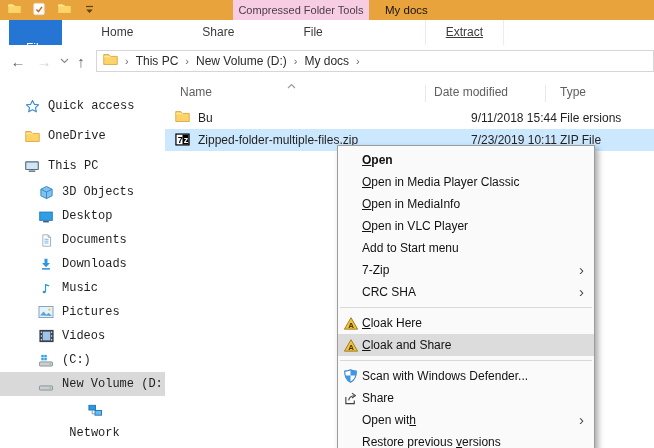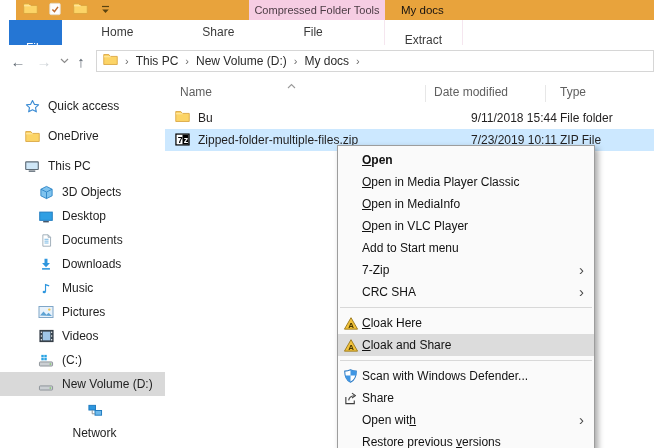--- a/index.html
+++ b/index.html
@@ -1,49 +1,49 @@
 <!DOCTYPE html>
 <html style="--c-titlebar: #E8A33C; --c-ctxtab: #F6CDE3; --c-filetab: #2576D4; --c-rowselect: #CCE8FF; --c-sideselect: #D9D9D9; --c-menuhl: #DCDCDC;"><head>
 <meta charset="utf-8">
 <style>
   html,body{margin:0;padding:0;background:#fff;}
   .app{position:relative;width:654px;height:448px;overflow:hidden;
        font-family:"Liberation Sans",sans-serif;font-size:12px;color:#1f1f1f;background:#fff;}
 
   
-  .titlebar{position:absolute;top:0;left:16px;right:0;height:36px;background:var(--c-titlebar,#E8A33C);}
+  .titlebar{position:absolute;top:0;left:0;right:0;height:36px;background:var(--c-titlebar,#E8A33C);}
   .qat{position:absolute;top:2px;left:6px;display:flex;align-items:center;gap:9px;height:16px;}
   .qat .qbtn{display:inline-flex;align-items:center;justify-content:center;width:16px;height:16px;}
   .ctx-tab{position:absolute;left:233px;top:0;width:136px;height:20px;line-height:20px;text-align:center;
            background:var(--c-ctxtab,#F6CDE3);font-size:11px;color:#4c3c45;}
   .win-title{position:absolute;left:385px;top:0;height:20px;line-height:20px;font-size:11.5px;color:#171310;}
 
   
   .tabrow{position:absolute;top:20px;left:0;right:0;height:25px;background:#fff;display:flex;border-bottom:1px solid #f0f0f0;}
   .tab{line-height:25px;padding:0 30px;color:#3a3a3a;margin-left:9px;}
   .tab.active{background:var(--c-filetab,#2576D4);color:#fff;padding:16px 17px;}
-  .tab.contextual{margin-left:31px;padding:8px 20px;border-left:1px solid #f5e6ef;border-right:1px solid #f5e6ef;text-decoration:underline;}
+  .tab.contextual{margin-left:72px;padding:0 20px;border-left:1px solid #f5e6ef;border-right:1px solid #f5e6ef;text-decoration:underline;}
 
   
   .addr{position:absolute;top:45px;left:0;right:0;height:34px;background:#fff;border-bottom:1px solid #e3e3e3;}
   .navbtn{position:absolute;top:6px;height:20px;display:inline-flex;align-items:center;justify-content:center;
           font-size:15px;color:#5d6670;}
   .navbtn.disabled{color:#cfd4d8;}
   .nav-back{left:8px;width:20px;}
   .nav-fwd{left:34px;width:20px;}
   .nav-drop{left:58px;width:12px;}
   .nav-up{left:72px;width:18px;}
   .addrbox{position:absolute;left:96px;right:0;top:5px;height:22px;border:1px solid #d6d6d6;background:#fff;
            display:flex;align-items:center;gap:7px;padding-left:6px;box-sizing:border-box;}
   .crumb{color:#2b2b2b;}
   .crumb-sep{color:#6a6a6a;font-size:11px;transform:translateY(-0.5px);}
 
   
   .sidebar{position:absolute;left:0;top:79px;width:165px;bottom:0;padding-top:16px;box-sizing:border-box;background:#fff;}
-  .side-item{height:22px;display:flex;align-items:center;gap:8px;padding-left:24px;white-space:nowrap;}
+  .side-item{height:22px;display:flex;align-items:center;gap:8px;padding-left:24px;white-space:nowrap;font-family:Liberation Mono, monospace;}
   .side-item.child{padding-left:38px;height:24px;}
   .side-item.selected{background:var(--c-sideselect,#D9D9D9);}
   .side-item .sic{display:inline-flex;width:16px;height:16px;align-items:center;justify-content:center;flex:0 0 16px;}
   .gap-sm{margin-top:8px;} .gap-child{margin-top:3px;} .gap-net{margin-top:6px;flex-direction:column;}
 
   
   .filepane{position:absolute;left:165px;top:79px;right:0;bottom:0;background:#fff;}
   .colhead{position:absolute;top:2px;left:0;right:0;height:22px;color:#5f5f5f;}
   .colhead .cell{position:absolute;line-height:22px;}
   .colsep{position:absolute;top:4px;width:1px;height:17px;background:#e7e7e7;}
@@ -290,21 +290,21 @@
         <span class="colsep" style="left: 380px;"></span>
       </div>
     <div id="rows">
         <div class="filerow" style="top: 28px;">
           <span class="c-icon"><svg width="15" height="13" viewBox="0 0 16 13">
               <path d="M.8 1.2h5.4l1.5 2h7.5v8.6H.8z" fill="#FCD467" stroke="#D9A43E" stroke-width=".9"></path>
               <path d="M1 3.6h7.2" stroke="#FFEDAE" stroke-width="1"></path>
             </svg></span>
           <span class="cell c-name">Bu</span>
           <span class="cell c-date">9/11/2018 15:44</span>
-          <span class="cell c-type">File folder</span>
+          <span class="cell c-type">File ersions</span>
         </div>
         <div class="filerow selected" style="top: 50px;">
           <span class="c-icon"><svg width="15" height="15" viewBox="0 0 16 16">
               <rect x="1" y="2.2" width="14" height="11.6" fill="#fff" stroke="#000" stroke-width="1.3"></rect>
               <rect x="8" y="2.9" width="6.4" height="10.3" fill="#000"></rect>
               <text x="3" y="11.3" font-size="9.5" font-weight="bold" fill="#000" font-family="Liberation Sans,sans-serif">7</text>
               <text x="9.3" y="11.3" font-size="9.5" font-weight="bold" fill="#fff" font-family="Liberation Sans,sans-serif">z</text>
             </svg></span>
           <span class="cell c-name">Zipped-folder-multiple-files.zip</span>
           <span class="cell c-date">7/23/2019 10:11</span>

